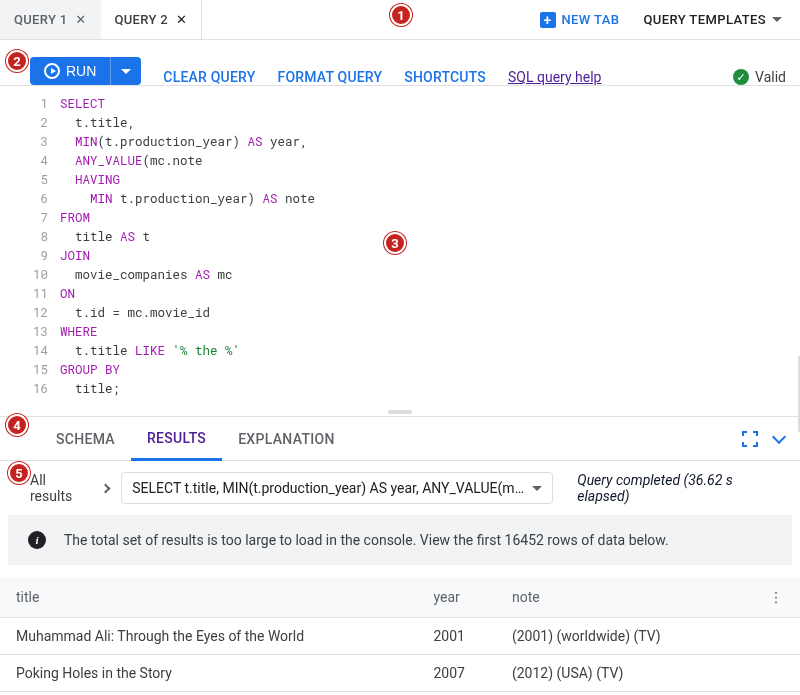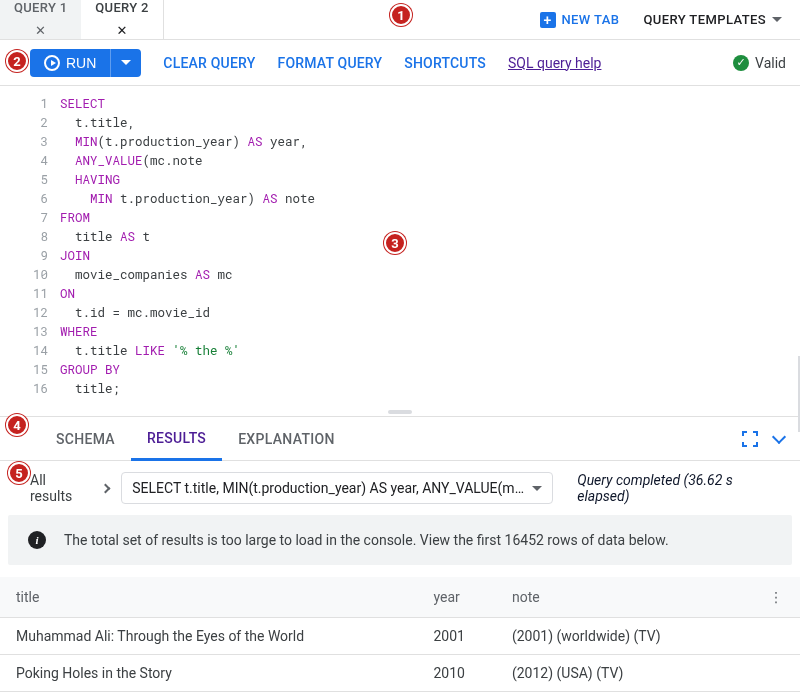--- a/index.html
+++ b/index.html
@@ -22,21 +22,20 @@
     display: flex;
     align-items: center;
     gap: 8px;
     padding: 0 14px;
     height: 100%;
     font-size: 13px;
     font-weight: 500;
     color: #3c4043;
     letter-spacing: 0.3px;
     cursor: pointer;
-    flex-direction: column;
   }
   .tab.inactive { background: #f1f3f4; color: #5f6368; }
   .tab.active { background: #fff; border-right:1px solid #e0e0e0;text-align:right; }
   .tab .close { color: #202124; font-weight: 400; }
   .tab.inactive .close { color:#5f6368; }
   .tab-spacer { flex: 1; }
   .new-tab-btn {
     display: flex; align-items:center; gap:6px;
     color: #1a73e8; font-weight:500; font-size:13px;
     letter-spacing:0.4px; cursor:pointer; padding:0 10px;
@@ -50,21 +49,21 @@
     display:flex;align-items:center;gap:6px;color:#202124;
     font-weight:500;font-size:13px;letter-spacing:0.4px;
     cursor:pointer;padding:0 6px 0 14px;
   }
   .dropdown-caret {
     width:0;height:0;border-left:5px solid transparent;
     border-right:5px solid transparent;border-top:5px solid #5f6368;
   }
 
   .action-bar {
-    display:flex;align-items:center;height:46px;
+    display:flex;align-items:flex-end;height:46px;
     padding:0 14px 0 30px;border-bottom:1px solid #e0e0e0;gap:22px;
   }
   .run-btn-group { display:flex; }
   .run-btn {
     display:flex;align-items:center;gap:6px;
     background:#1a73e8;color:#fff;font-weight:500;font-size:14px;
     border:none;border-radius:4px 0 0 4px;padding:6px 14px;cursor:pointer;
   }
   .run-caret-btn {
     background:#1a73e8;color:#fff;border:none;border-left:1px solid rgba(255,255,255,0.3);
@@ -300,21 +299,21 @@
   </thead>
   <tbody id="tbody">
         <tr>
           <td>Muhammad Ali: Through the Eyes of the World</td>
           <td>2001</td>
           <td>(2001) (worldwide) (TV)</td>
           <td></td>
         </tr>
         <tr>
           <td>Poking Holes in the Story</td>
-          <td>2010</td>
+          <td>2007</td>
           <td>(2012) (USA) (TV)</td>
           <td></td>
         </tr>
         <tr>
           <td>By the Sword</td>
           <td>1991</td>
           <td>(1993) (USA)</td>
           <td></td>
         </tr>
       </tbody>

